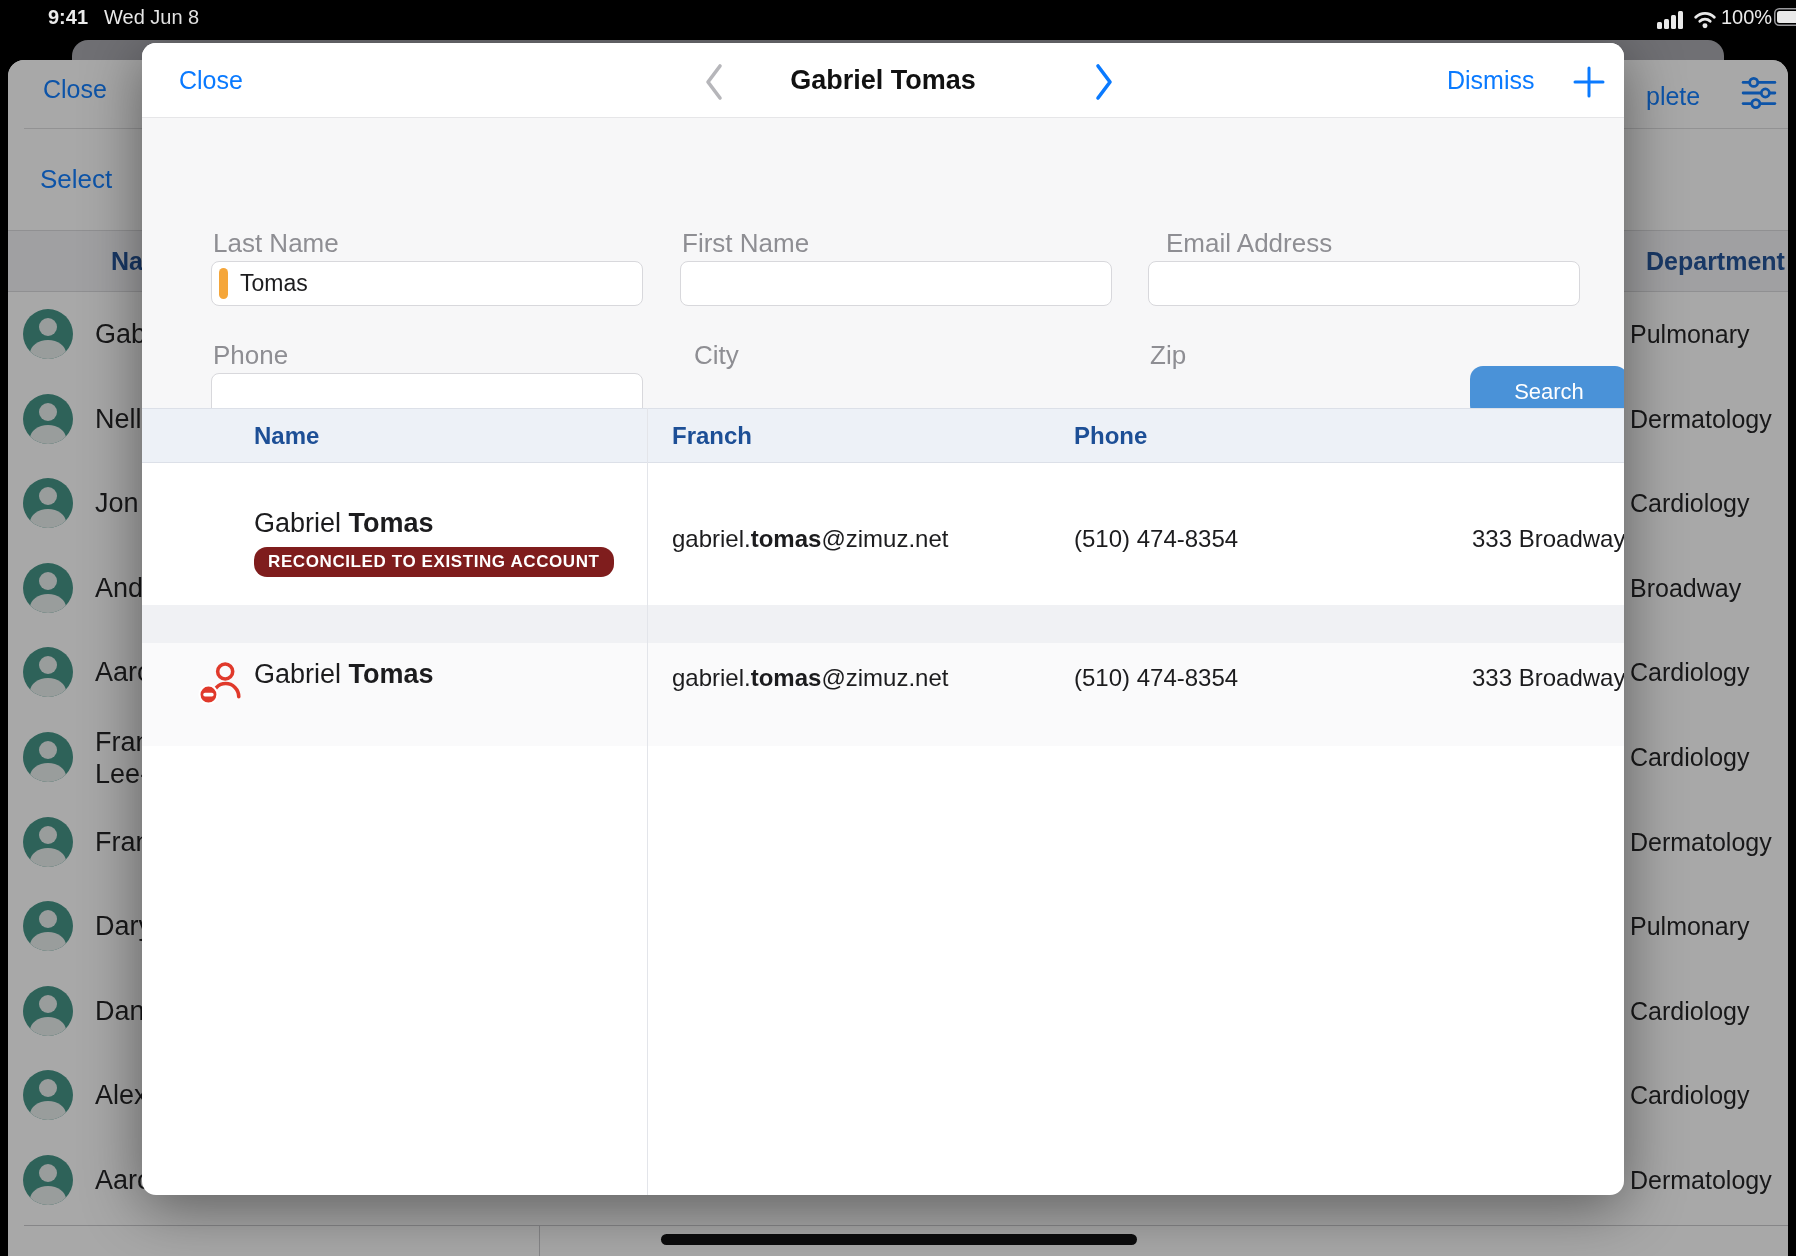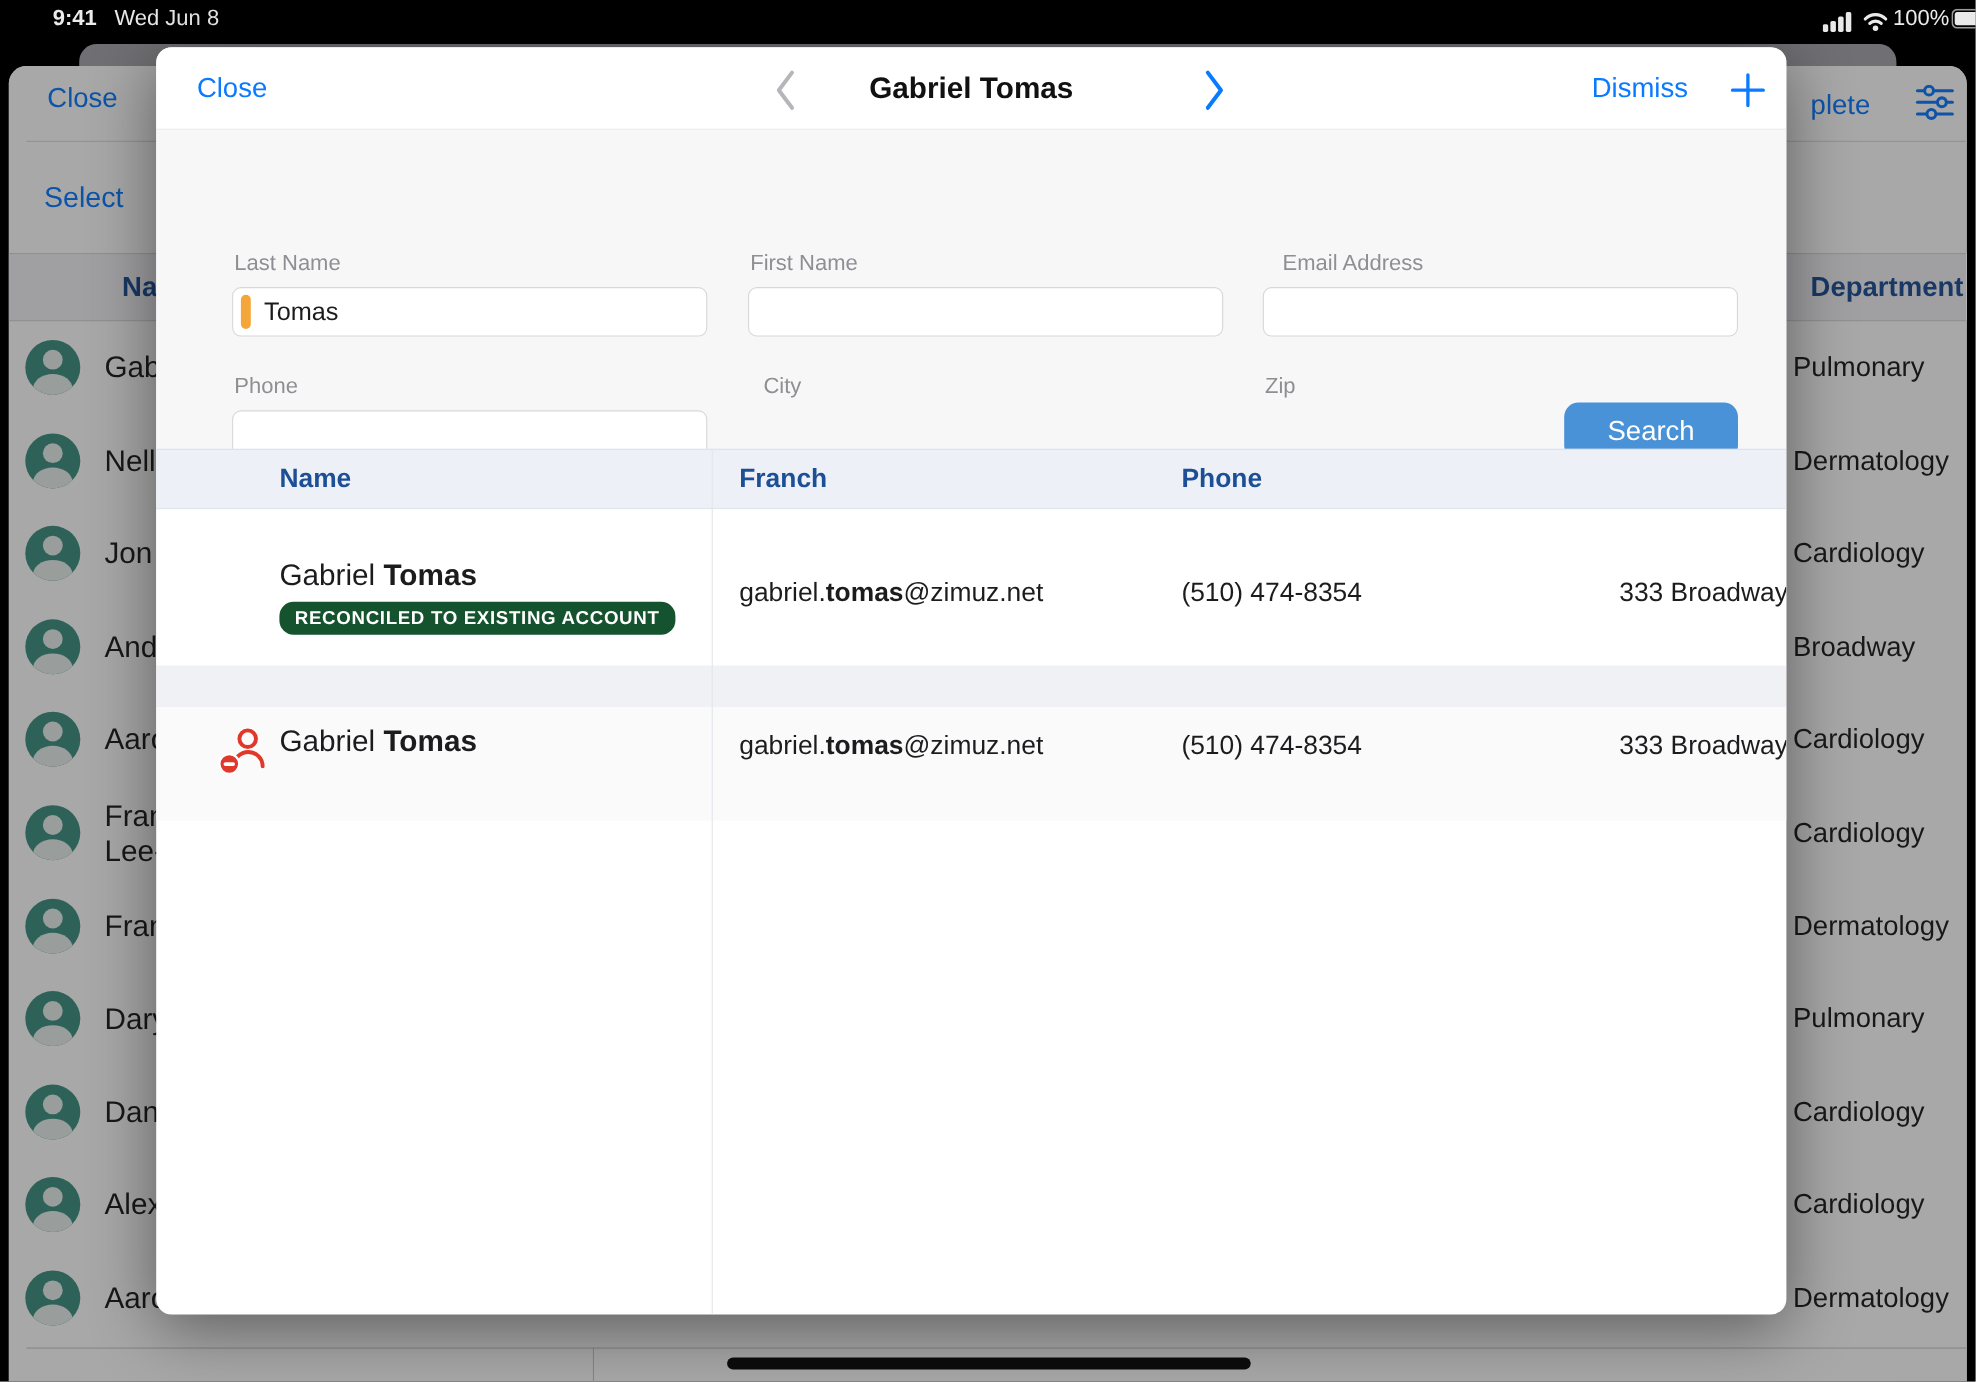--- a/index.html
+++ b/index.html
@@ -50,43 +50,43 @@
     position:absolute; left:142px; top:43px; width:1482px; height:1152px;
     background:#fff; border-radius:14px; z-index:10; overflow:hidden;
     box-shadow:0 12px 60px rgba(0,0,0,0.45);
   }
   .modal-header { position:absolute; left:0; right:0; top:0; height:75px;
     background:#fff; border-bottom:1px solid #e6e6e8; }
   .hdr-btn { font-size:25px; color:#0a7aff; line-height:75px; }
   .modal-title { position:absolute; left:0; right:0; text-align:center;
     font-size:27px; font-weight:700; line-height:75px; color:#111; }
   .form-area { position:absolute; left:0; right:0; top:75px; height:290px; background:#f7f7f8; }
-  .f-label { position:absolute; font-size:20px; color:#8e8e93; }
+  .f-label { position:absolute; font-size:26px; color:#8e8e93; }
   .field { position:absolute; height:45px; background:#fff;
     border:1px solid #d8d8dc; border-radius:8px; }
   .field input { width:100%; height:100%; border:none; outline:none; background:transparent;
     font-family:"Liberation Sans", sans-serif; font-size:23px; color:#1c1c1e; padding:0 14px; }
   .field input.with-caret { padding-left:28px; }
   .caret { position:absolute; left:7px; top:6px; width:9px; height:31px;
     border-radius:4.5px; background:#f5a63a; }
-  .search-btn { position:absolute; left:1280px; top:262px; width:158px; height:52px;
+  .search-btn { position:absolute; left:1328px; top:262px; width:158px; height:52px;
     background:#4a92d8; color:#fff; border:none; border-radius:13px;
-    font-family:"Liberation Sans", sans-serif; font-size:25px; font-weight:500; }
+    font-family:"Liberation Sans", sans-serif; font-size:22px; font-weight:500; }
   .tbl-header { position:absolute; left:0; right:0; top:365px; height:55px;
     background:#edf1f7; border-top:1px solid #dce0e8; border-bottom:1px solid #dce0e8; }
   .tbl-h { position:absolute; font-size:24px; font-weight:700; color:#1d4f96; line-height:53px; }
   .v-divider { position:absolute; left:505px; top:365px; bottom:0; width:1px; background:#e3e5ea; }
   .res-row1 { position:absolute; left:0; right:0; top:420px; height:142px; background:#fff; }
   .gap-band { position:absolute; left:0; right:0; top:562px; height:38px; background:#f0f1f4; }
   .res-row2 { position:absolute; left:0; right:0; top:600px; height:103px; background:#fafafb; }
   .r-name { position:absolute; left:112px; font-size:27px; white-space:nowrap; }
   .r-cell { position:absolute; font-size:24px; white-space:nowrap; }
   .r-addr { position:absolute; left:1330px; width:152px; overflow:hidden; font-size:24px; white-space:nowrap; }
   .badge { position:absolute; left:112px; top:84px; display:inline-block;
-    background:#14532d; color:#fff; font-size:17px; font-weight:700;
+    background:#7f1d1d; color:#fff; font-size:17px; font-weight:700;
     letter-spacing:0.6px; padding:5px 14px; border-radius:13px; white-space:nowrap; }
   .bold { font-weight:700; }
 
   .home-indicator { position:absolute; left:661px; top:1234px; width:476px; height:11px;
     border-radius:6px; background:#0b0b0c; z-index:50; }
 </style>
 </head>
 <body>
 
 <div class="abs" style="left:0;top:0;width:1796px;height:40px;">

